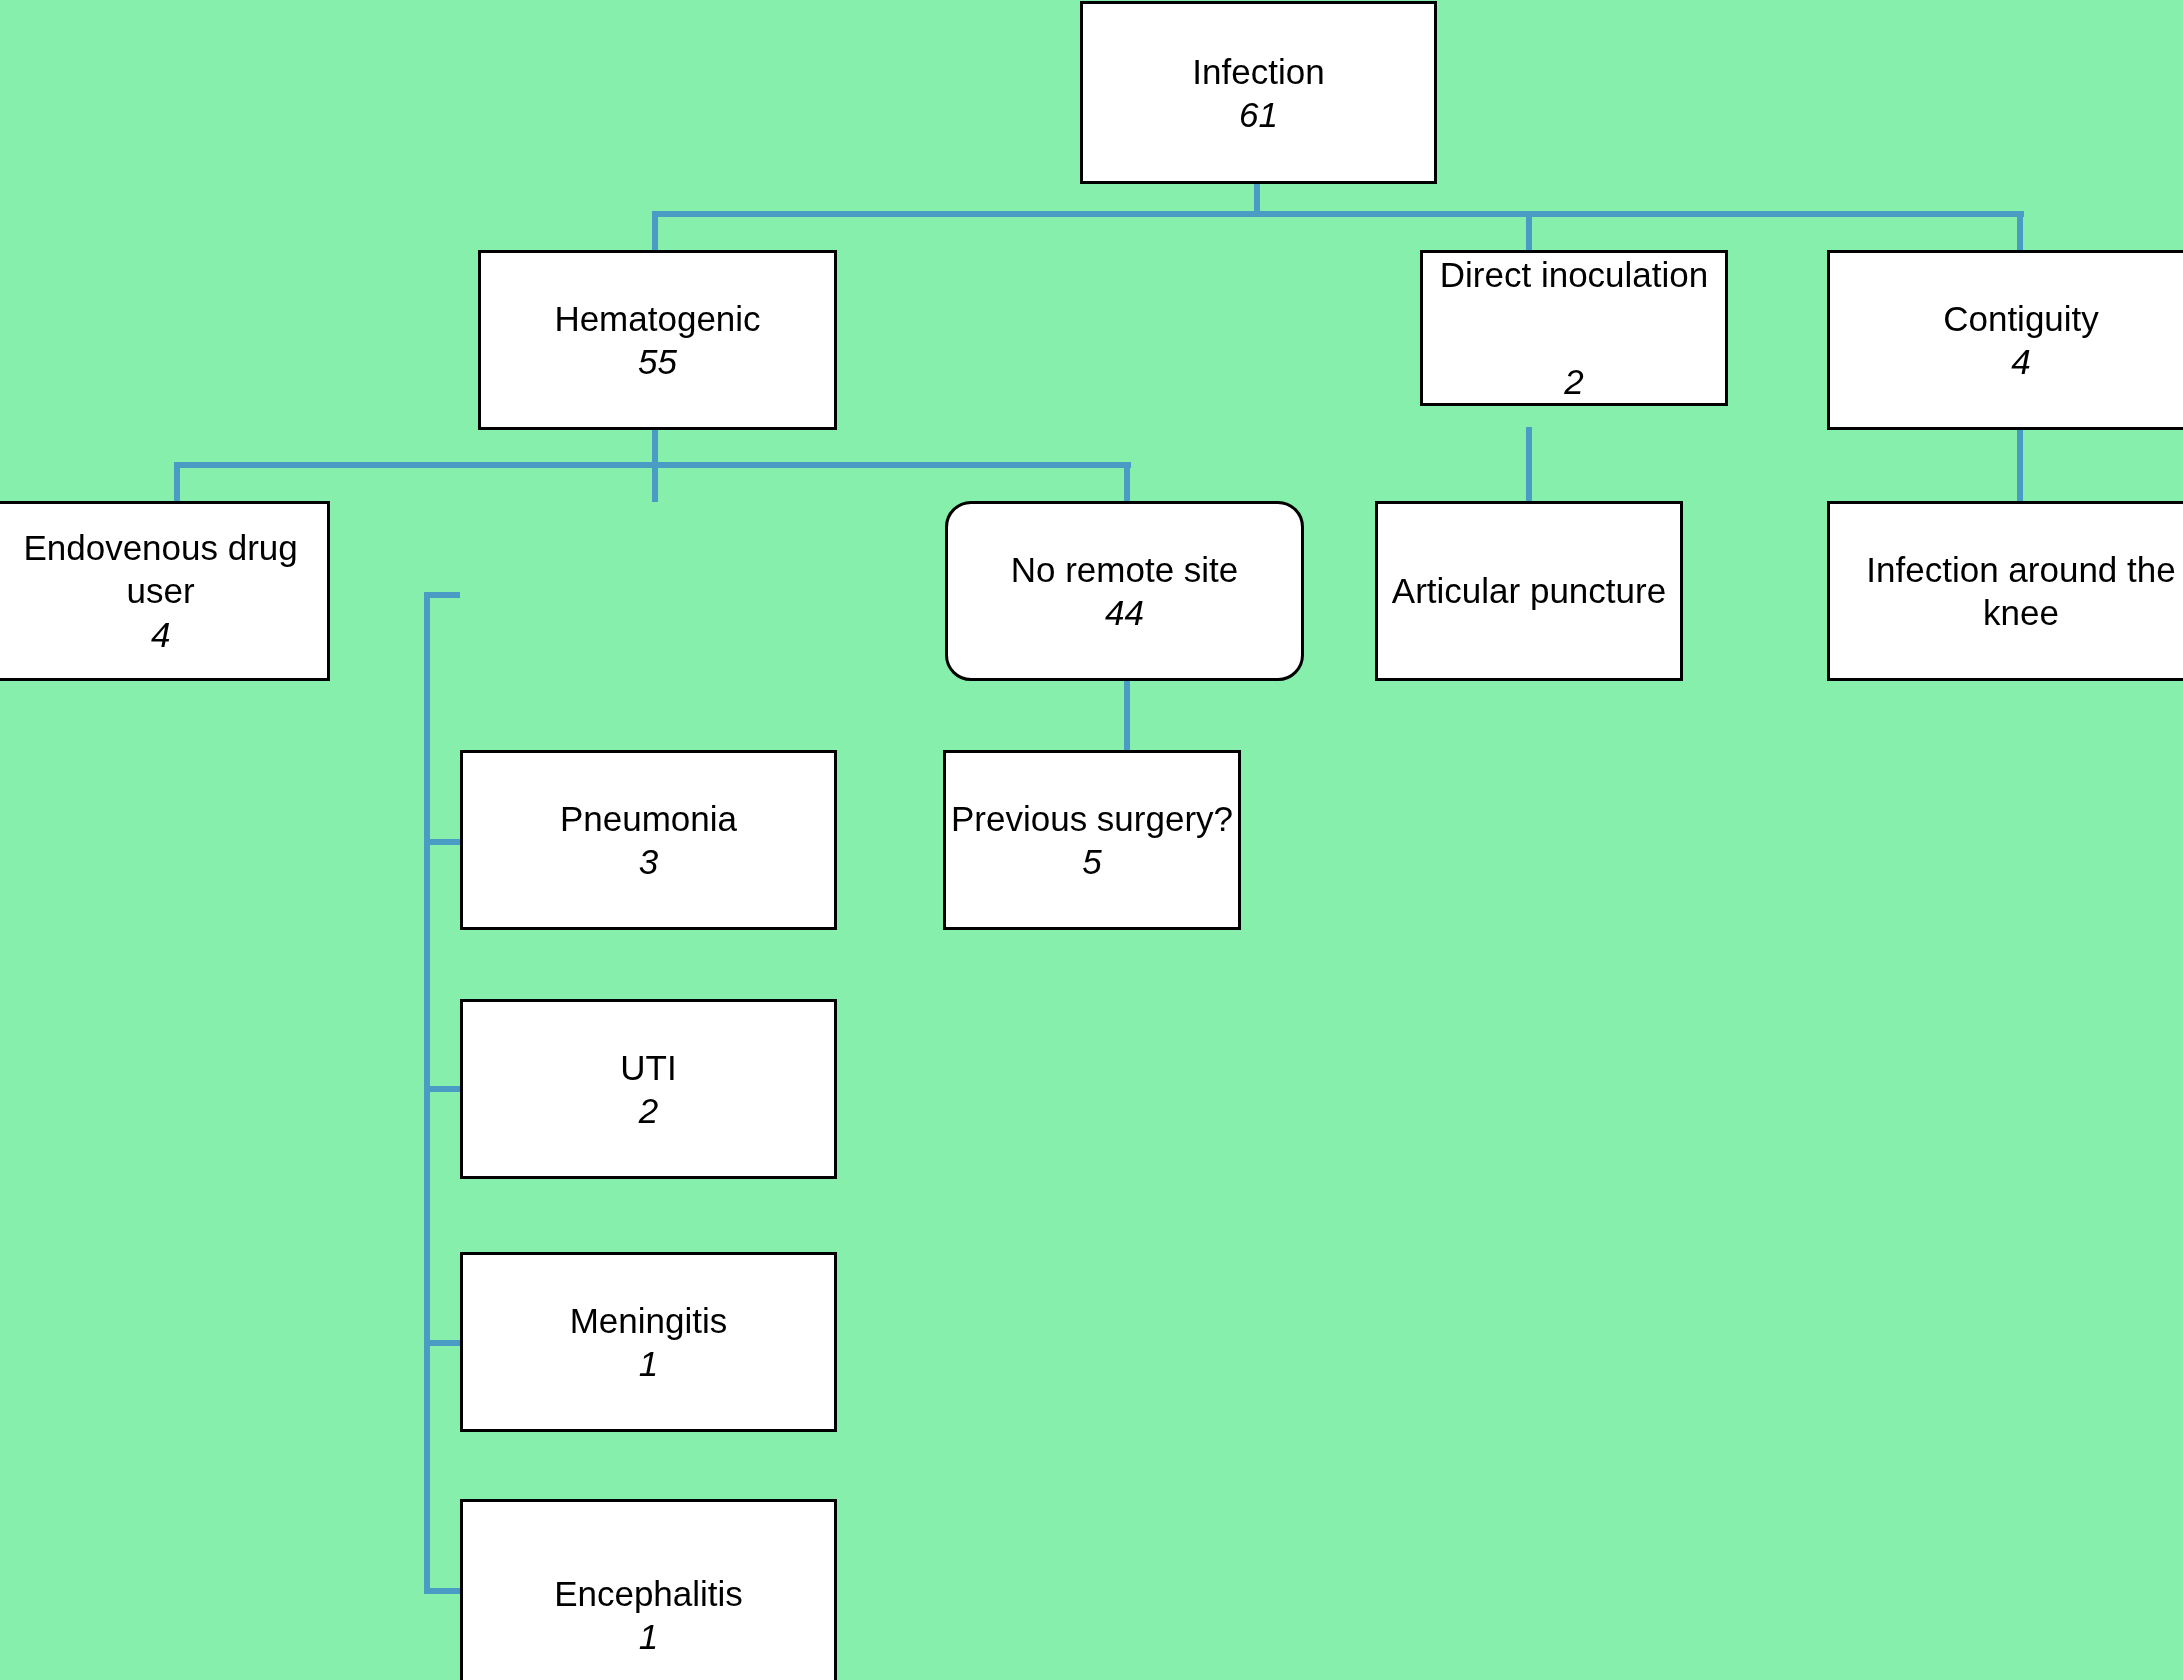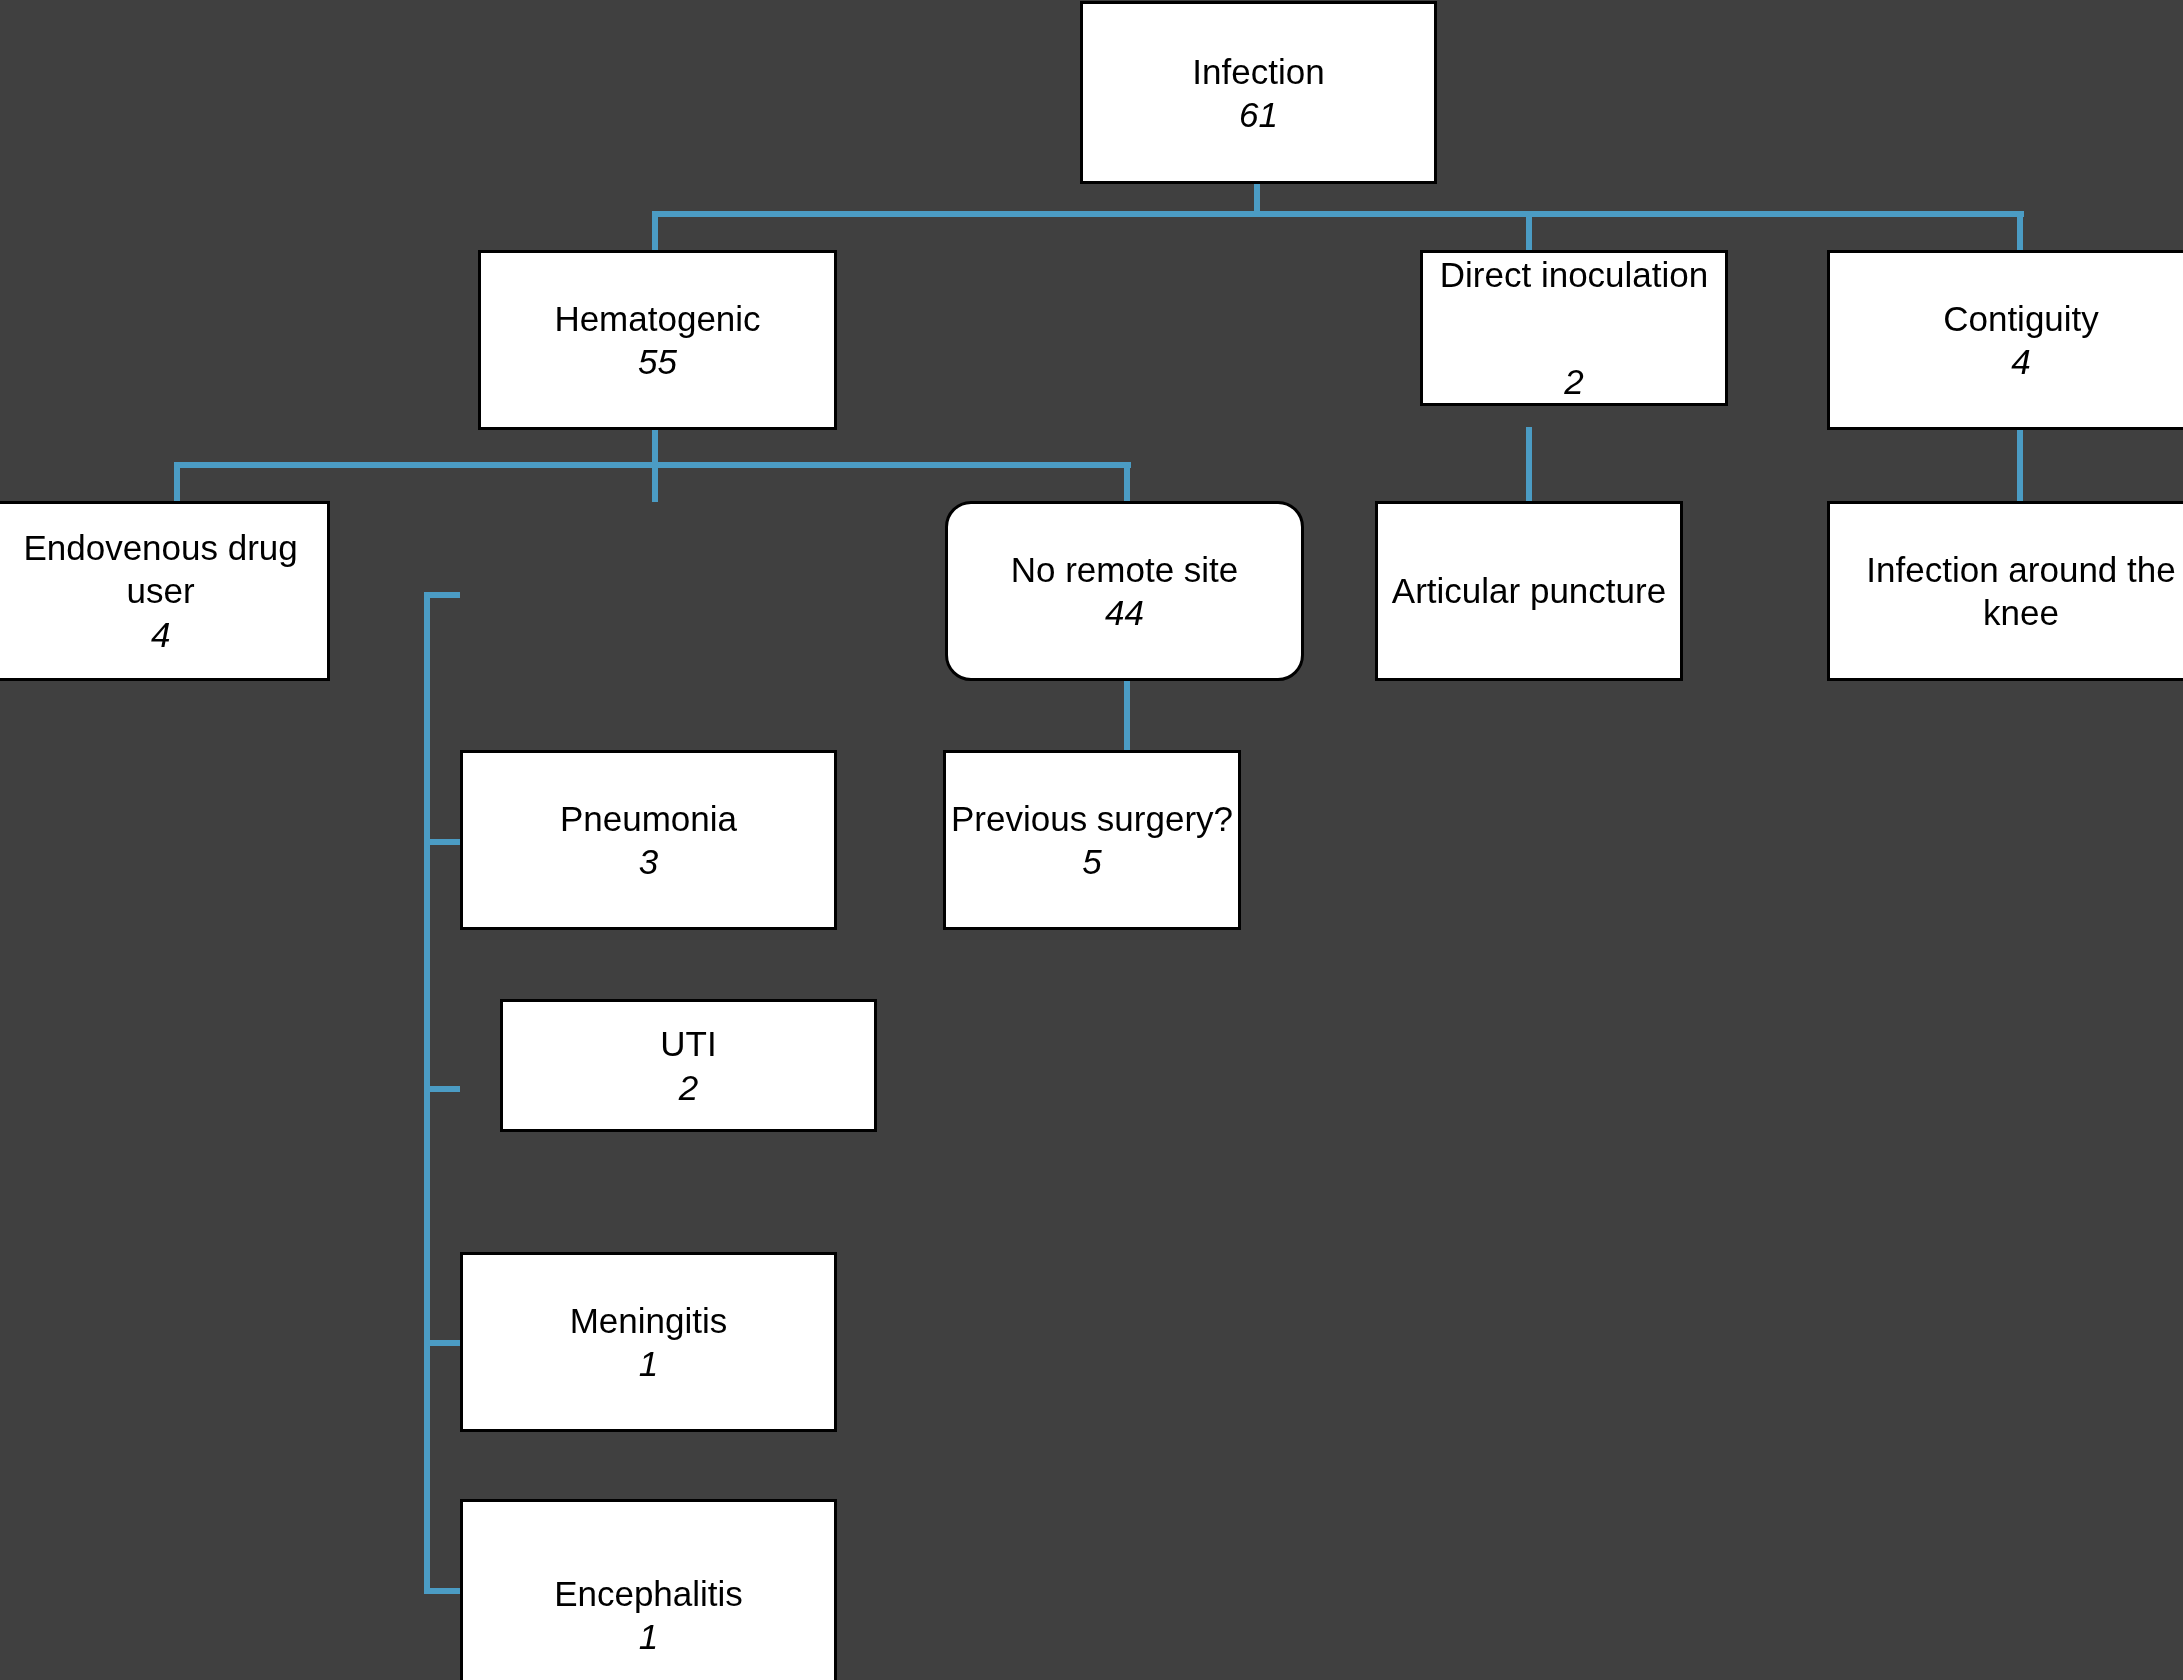--- a/index.html
+++ b/index.html
@@ -5,21 +5,21 @@
 <style>
   html, body {
     margin: 0;
     padding: 0;
     background: #ffffff;
   }
   #canvas {
     position: relative;
     width: 2183px;
     height: 1681px;
-    background: #404040;
+    background: #86efac;
     overflow: hidden;
     font-family: "Liberation Sans", sans-serif;
   }
   .node {
     position: absolute;
     box-sizing: border-box;
     background: #ffffff;
     border: 3.5px solid #000000;
     display: flex;
     flex-direction: column;
@@ -132,21 +132,21 @@
   <div class="node" style="left:943px; top:750px; width:298px; height:180px;">
     <span class="lbl">Previous surgery?</span>
     <span class="cnt">5</span>
   </div>
 
   <div class="node" style="left:460px; top:750px; width:377px; height:180px;">
     <span class="lbl">Pneumonia</span>
     <span class="cnt">3</span>
   </div>
 
-  <div class="node" style="left:460px; top:999px; width:377px; height:133px;margin-left:40px;">
+  <div class="node" style="left:460px; top:999px; width:377px; height:180px;">
     <span class="lbl">UTI</span>
     <span class="cnt">2</span>
   </div>
 
   <div class="node" style="left:460px; top:1252px; width:377px; height:180px;">
     <span class="lbl">Meningitis</span>
     <span class="cnt">1</span>
   </div>
 
   <div class="node" style="left:460px; top:1499px; width:377px; height:232px;">

